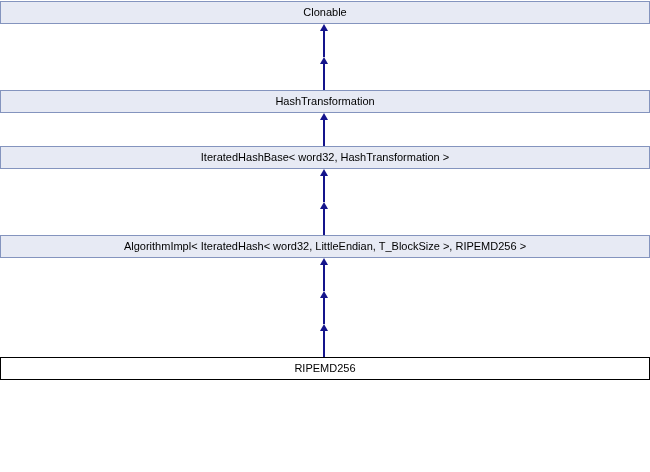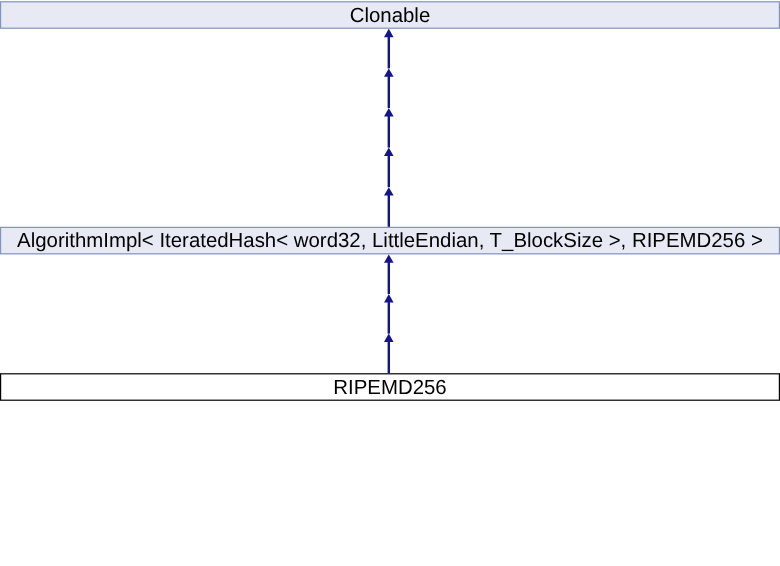--- a/index.html
+++ b/index.html
@@ -21,21 +21,21 @@
     font-family: "Liberation Sans", "DejaVu Sans", sans-serif;
     padding-top: 1px;
     overflow: hidden;
   }
   .node {
     width: 650px;
     height: 23px;
     border: 1px solid var(--node-border);
     background: var(--node-fill);
     color: var(--text);
-    font-size: 17px;
+    font-size: 11px;
     line-height: 21px;
     text-align: center;
     white-space: nowrap;
     cursor: pointer;
   }
   .node.focal {
     border: 1px solid var(--focal-border);
     background: var(--focal-fill);
     cursor: default;
   }
@@ -74,26 +74,28 @@
     <div class="head"></div>
     <div class="stem"></div>
   </div>
 
 
   <div class="arrow">
     <div class="head"></div>
     <div class="stem"></div>
   </div>
 
+  <div class="node">HashTransformation</div>
 
   <div class="arrow">
     <div class="head"></div>
     <div class="stem"></div>
   </div>
 
+  <div class="node">IteratedHashBase&lt; word32, HashTransformation &gt;</div>
 
   <div class="arrow">
     <div class="head"></div>
     <div class="stem"></div>
   </div>
 
 
   <div class="arrow">
     <div class="head"></div>
     <div class="stem"></div>

